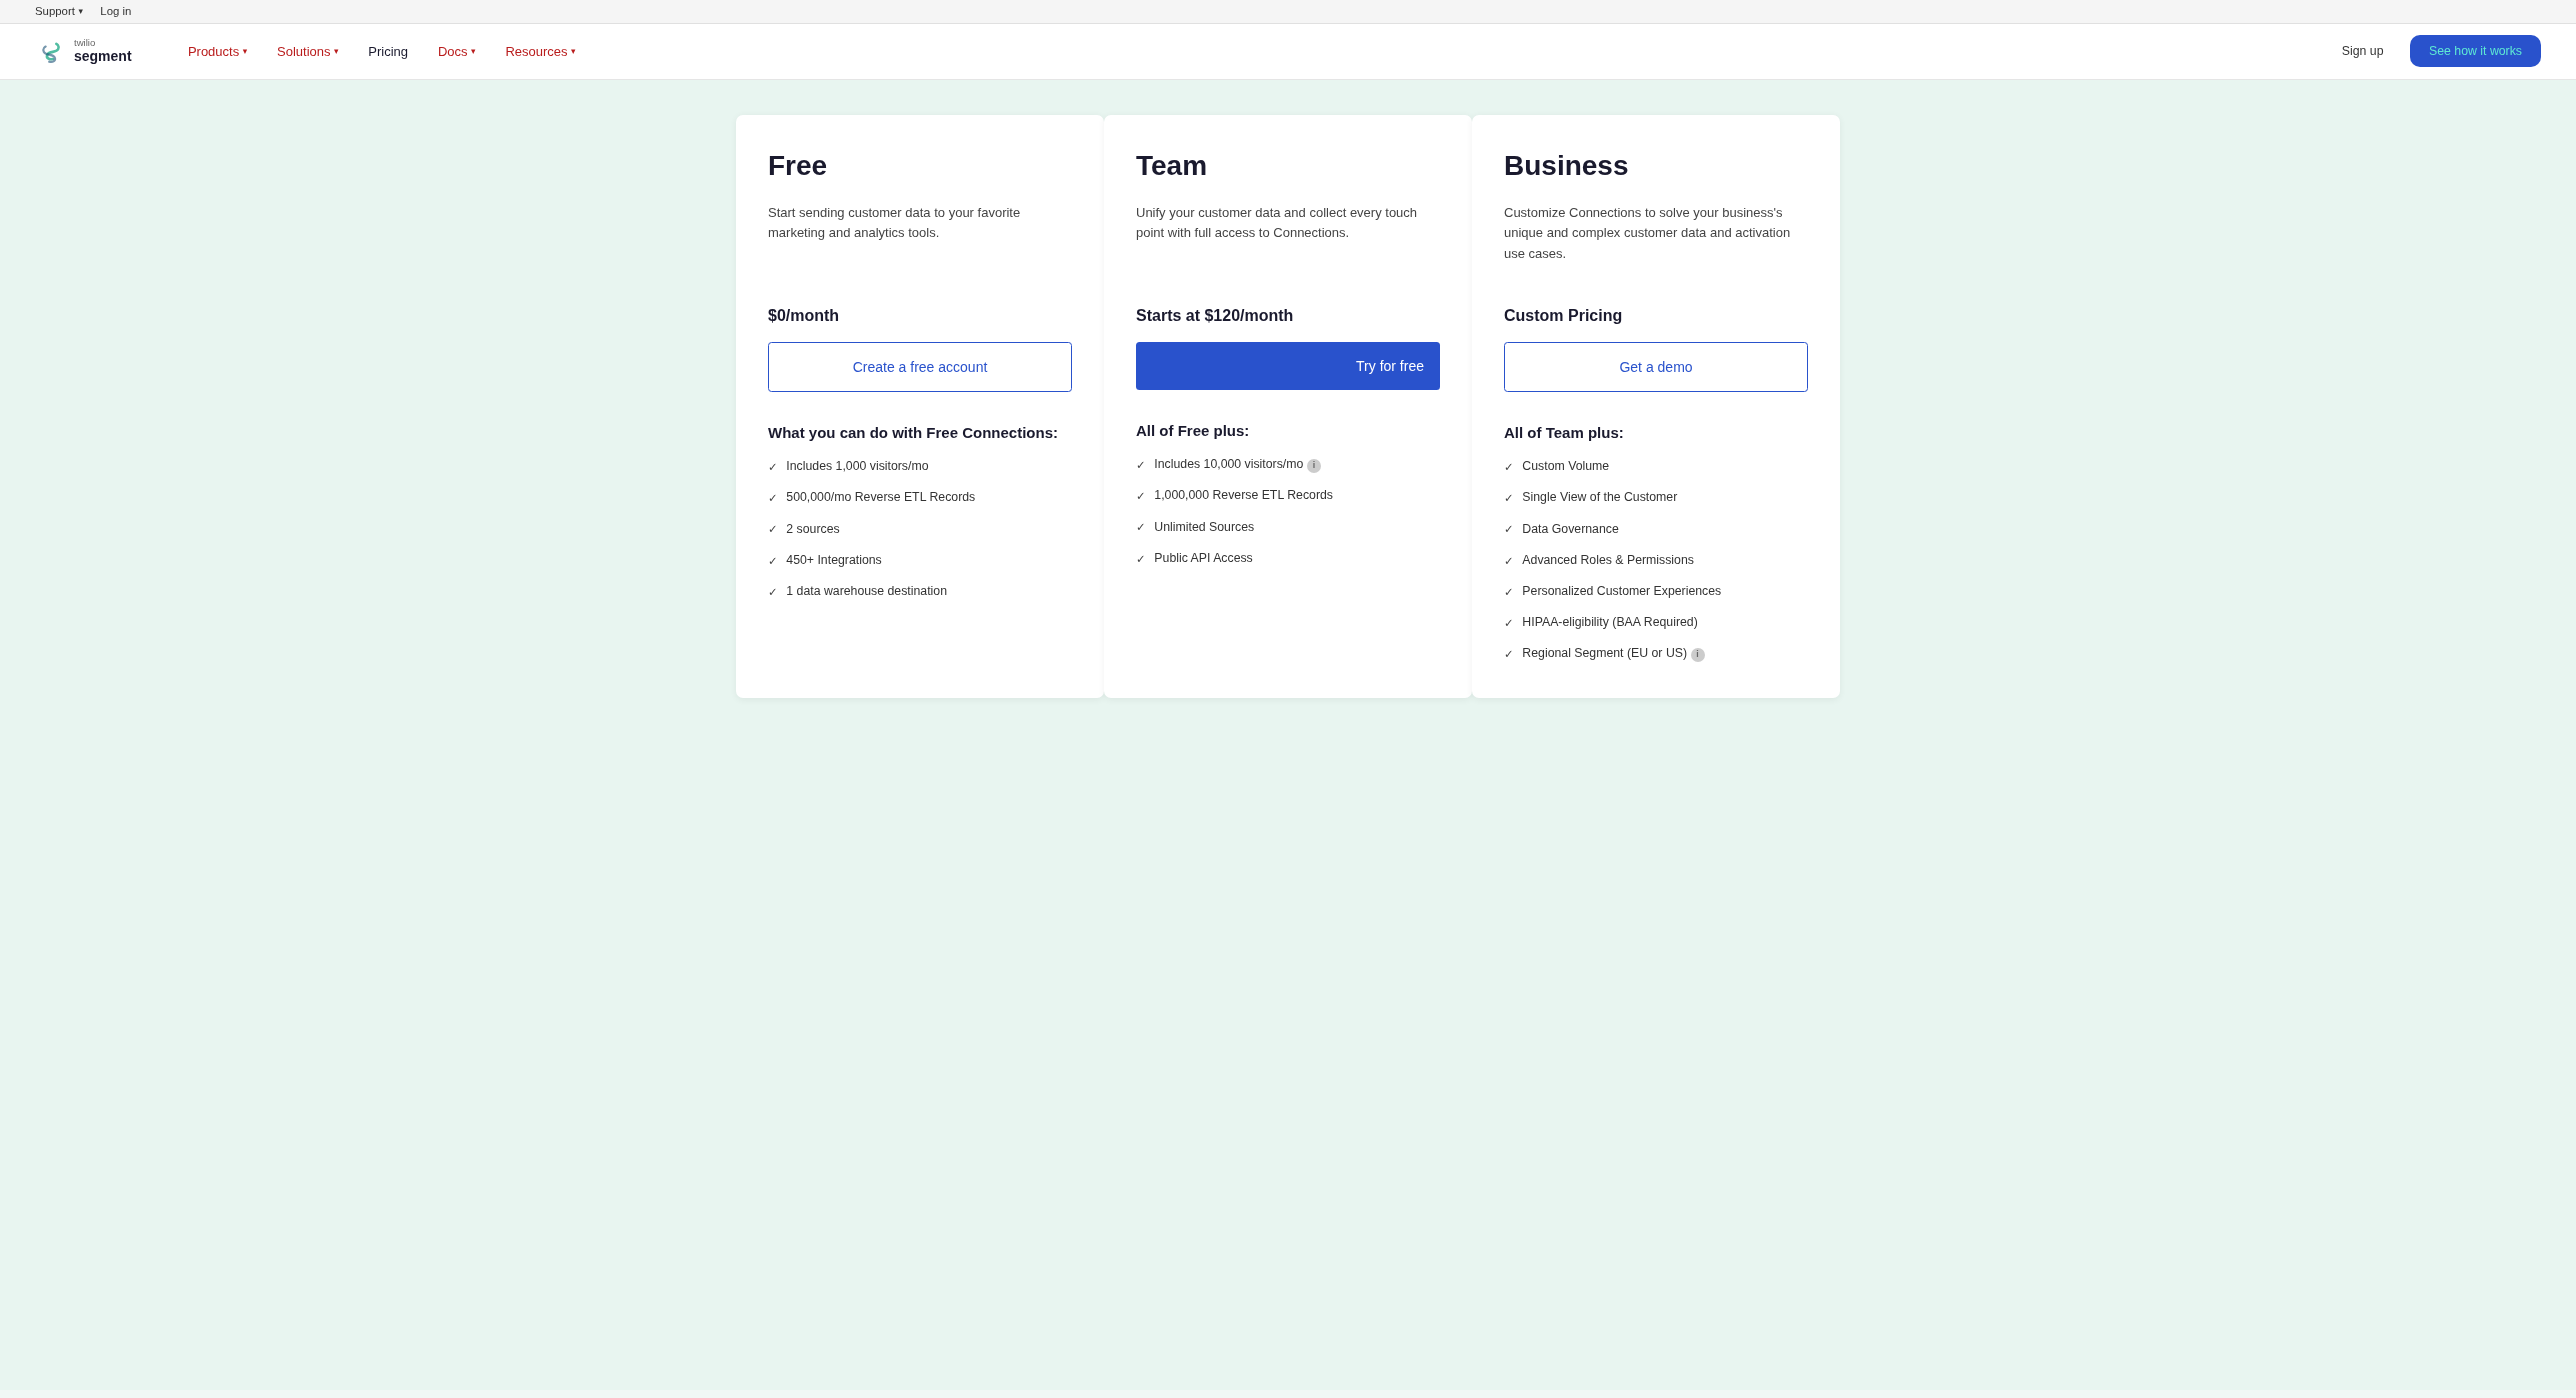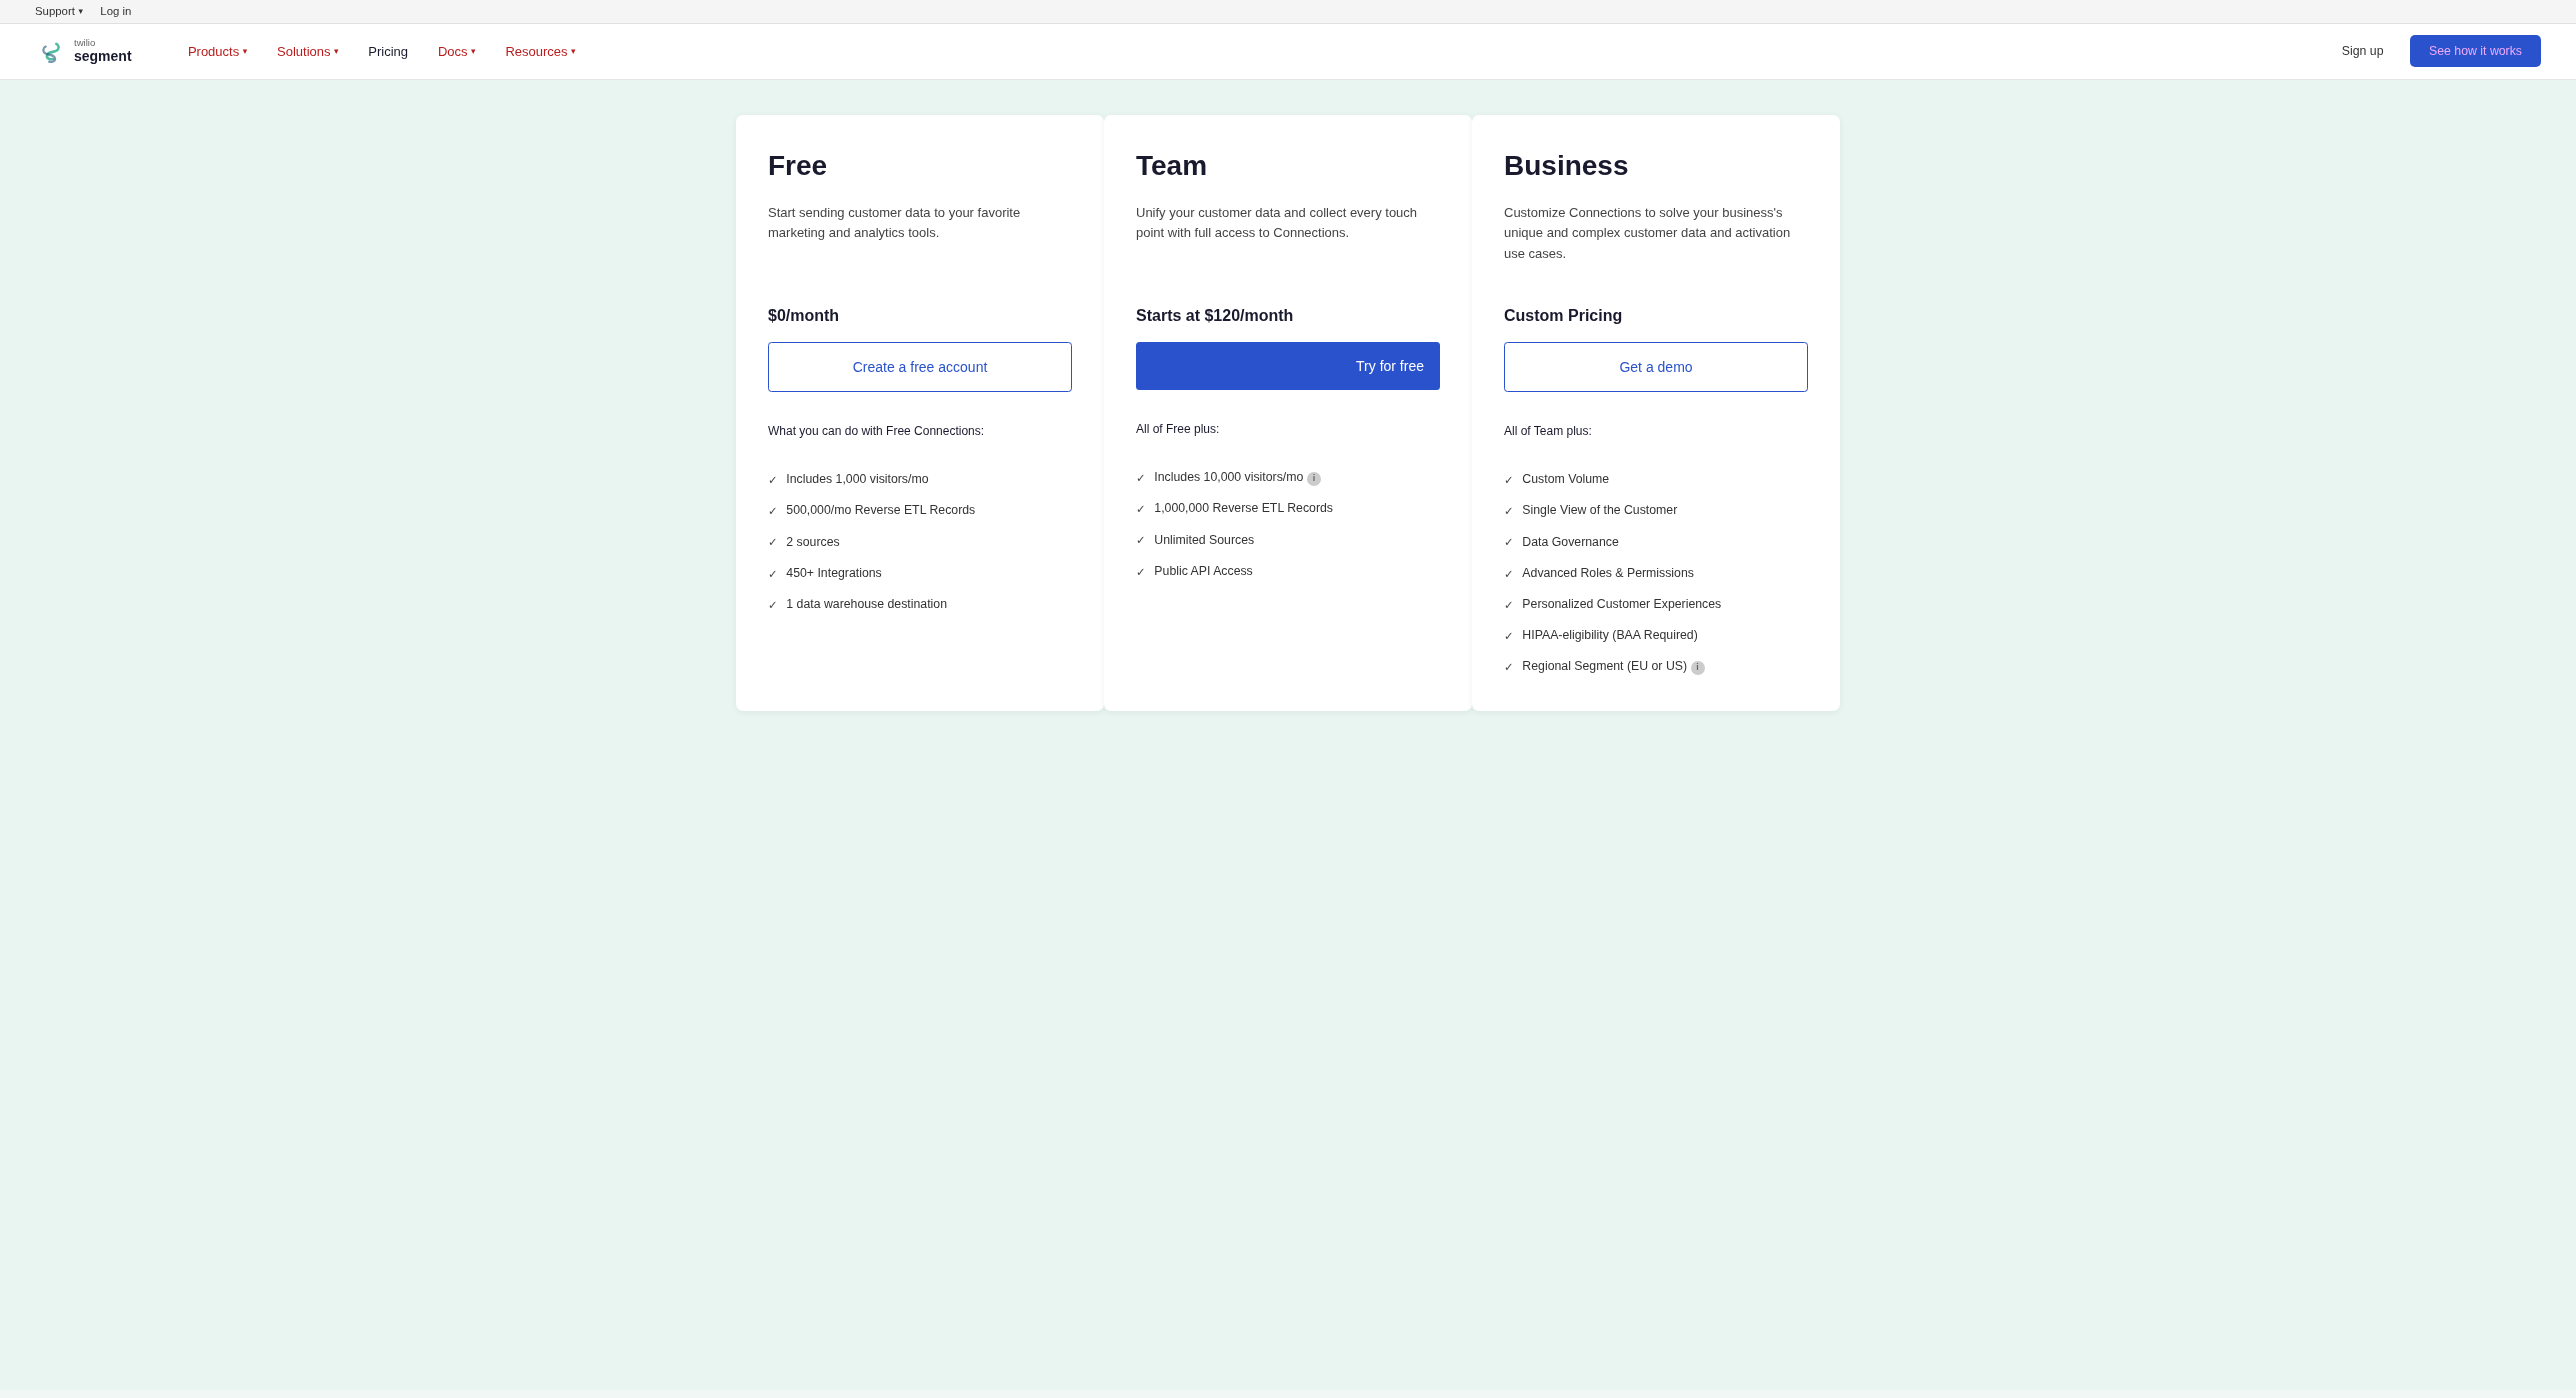--- a/index.html
+++ b/index.html
@@ -85,24 +85,24 @@
       font-size: 12.3px;
       color: #333;
       background: transparent;
       border: none;
       cursor: pointer;
       font-weight: 500;
     }
     .btn-see-how {
       padding: 8.8px 19px;
       font-size: 12.3px;
-      color: #f0abfc;
+      color: #5eead4;
       background: #2952cc;
       border: none;
-      border-radius: 5px;
+      border-radius: 10px;
       cursor: pointer;
       font-weight: 500;
     }
 
     
     .main {
       background: #e8f5f0;
       min-height: calc(100vh - 88px);
       padding: 35px 35px 53px;
       display: flex;
@@ -173,24 +173,24 @@
       background: #2952cc;
       border: none;
       border-radius: 3.5px;
       cursor: pointer;
       font-weight: 500;
       text-align: right;
       margin-bottom: 32px;
     }
 
     .features-title {
-      font-size: 12px;
-      font-weight: 400;
+      font-size: 15px;
+      font-weight: 700;
       color: #1a1a2e;
-      margin-bottom: 32px;
+      margin-bottom: 16px;
     }
 
     .feature-list {
       list-style: none;
       display: flex;
       flex-direction: column;
       gap: 12.3px;
     }
 
     .feature-item {

